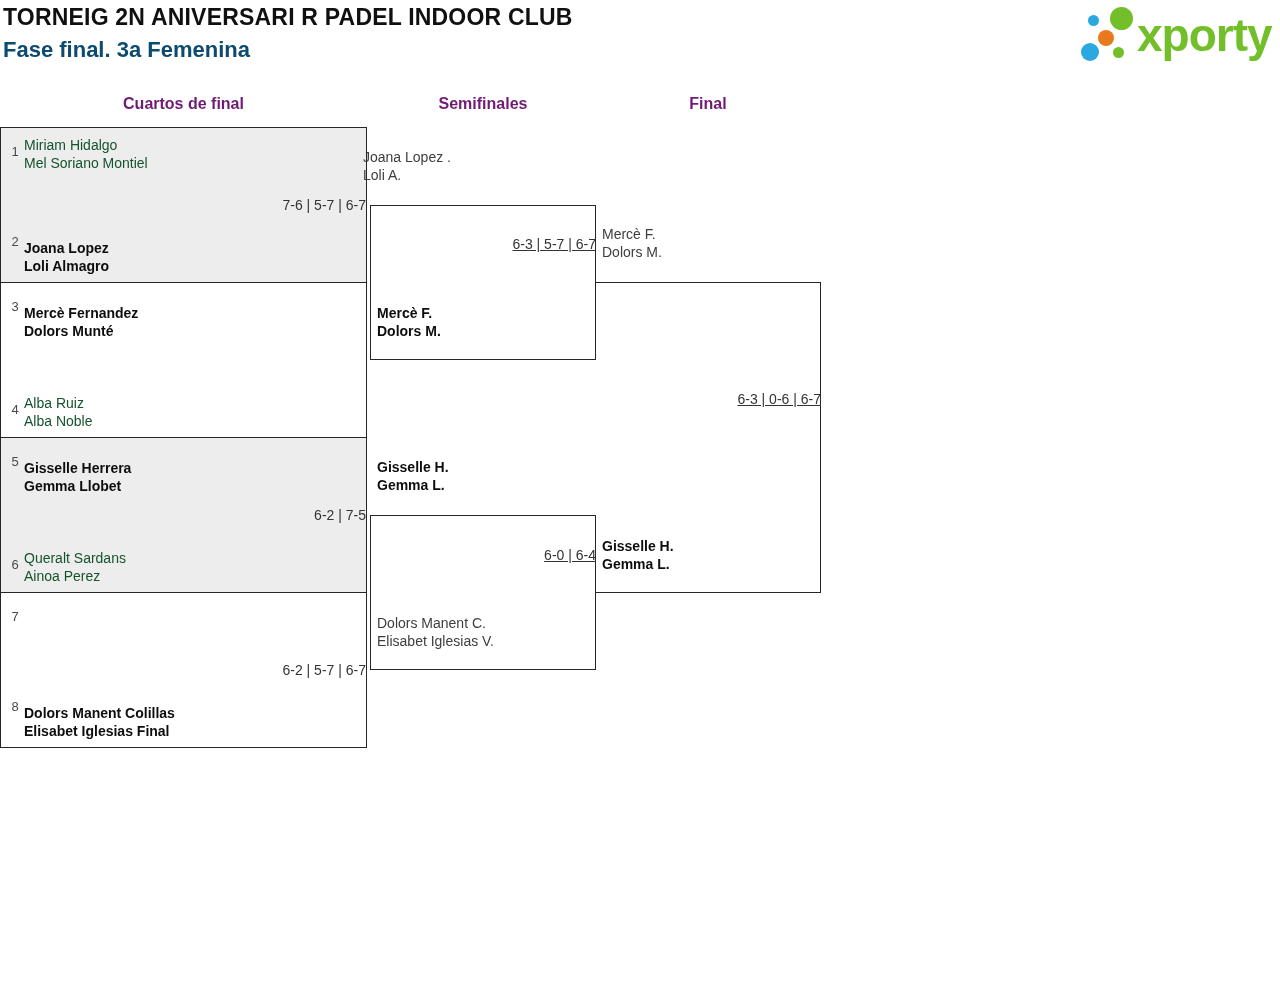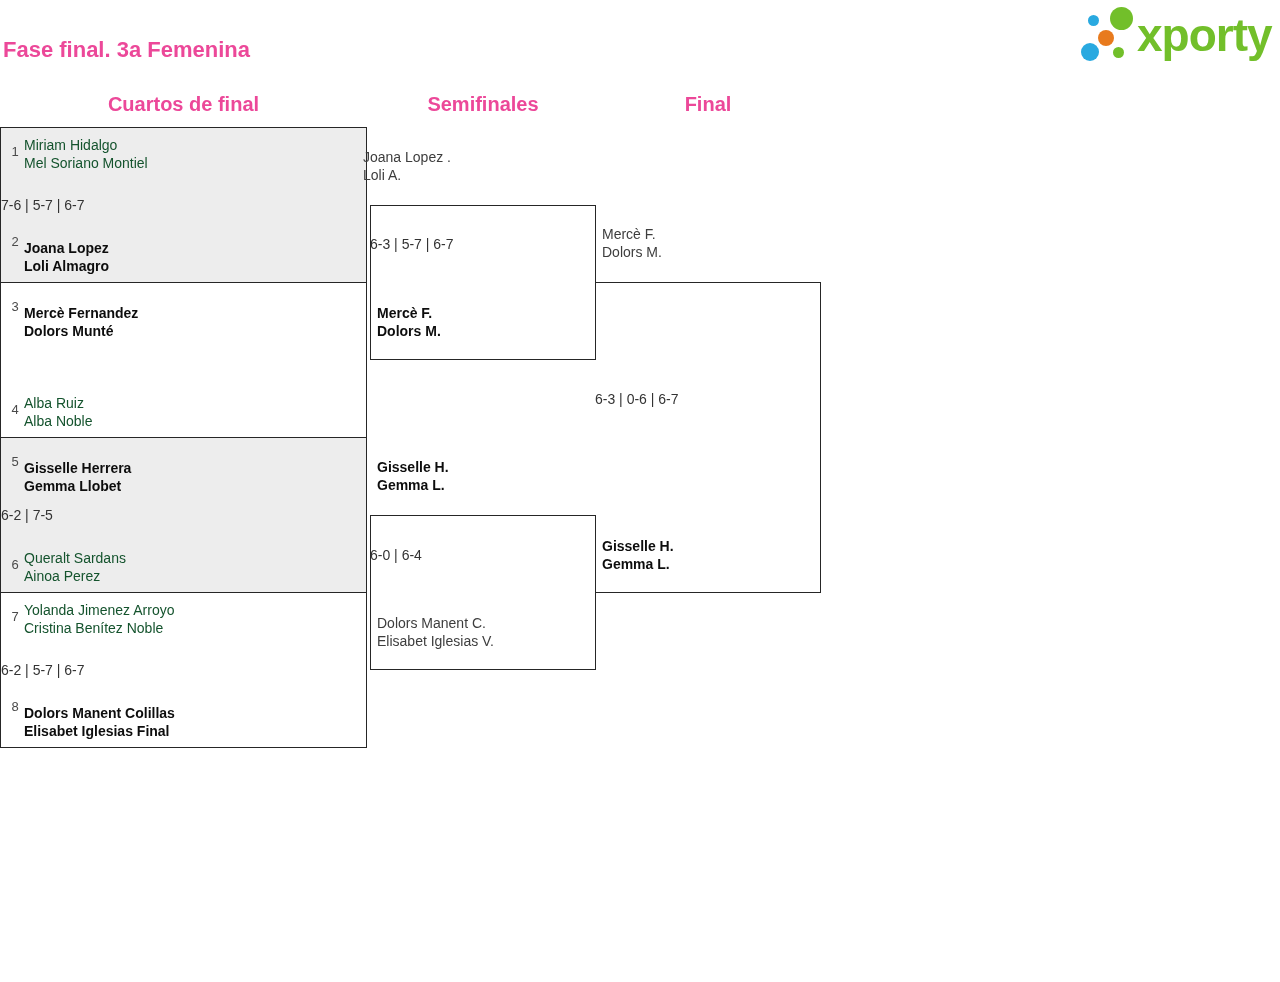--- a/index.html
+++ b/index.html
@@ -1,61 +1,62 @@
 <!DOCTYPE html>
 <html><head>
 <meta charset="utf-8">
 <style>
   html,body{margin:0;padding:0;background:#ffffff;}
   body{width:1280px;height:982px;overflow:hidden;font-family:"Liberation Sans",sans-serif;color:#222;}
   .page{position:relative;width:1280px;height:982px;background:#fff;}
 
   
   .title{position:absolute;left:3px;top:4px;margin:0;font-size:23px;line-height:27px;font-weight:700;color:#101010;letter-spacing:.2px;}
-  .subtitle{position:absolute;left:3px;top:37px;margin:0;font-size:22px;line-height:26px;font-weight:700;color:#ec4899;}
+  .subtitle{position:absolute;left:3px;top:37px;margin:0;font-size:22px;line-height:26px;font-weight:700;color:#0c4a6e;}
 
   
   .logo{position:absolute;left:1072px;top:0;width:235px;height:80px;}
   .dot{position:absolute;border-radius:50%;}
   .dot.b1{left:16px;top:15px;width:11px;height:11px;background:#29a9e0;}
   .dot.g1{left:38px;top:7px;width:23px;height:23px;background:#72bf2a;}
   .dot.o1{left:26px;top:30px;width:16px;height:16px;background:#e87a1d;}
   .dot.b2{left:9px;top:43px;width:18px;height:18px;background:#29a9e0;}
   .dot.g2{left:41px;top:47px;width:11px;height:11px;background:#72bf2a;}
   .wordmark{position:absolute;left:65px;top:11px;font-size:46px;line-height:48px;font-weight:700;letter-spacing:-1px;color:#72bf2a;}
 
   
-  .round-header{position:absolute;top:94px;font-size:20px;line-height:20px;font-weight:700;color:#ec4899;text-align:center;}
+  .round-header{position:absolute;top:94px;font-size:16px;line-height:20px;font-weight:700;color:#701a75;text-align:center;}
   .rh-qf{left:0;width:367px;}
   .rh-sf{left:370px;width:226px;}
   .rh-f{left:595px;width:226px;}
 
   
   .match{position:absolute;left:0;width:367px;height:156px;border:1px solid #262626;box-sizing:border-box;background:#fff;}
   .match.shaded{background:#ededed;}
   .trow{position:absolute;left:0;right:0;display:flex;align-items:flex-start;}
   .trow.t1{top:8px;}
   .trow.t2{bottom:7px;}
   .seed{width:18px;padding-left:5px;margin-top:9px;font-size:13px;line-height:13px;color:#4a4a4a;text-align:center;flex:0 0 auto;}
   .names{font-size:14px;line-height:18px;color:#14532d;}
   .names.winner{font-weight:700;color:#0d0d0d;margin-top:13px;}
-  .score{position:absolute;left:0;right:0;top:calc(50% - 11px);height:22px;text-align:left;font-size:14px;line-height:22px;color:#333;}
+  .score{position:absolute;left:0;right:0;top:calc(50% - 11px);height:22px;text-align:right;font-size:14px;line-height:22px;color:#333;}
 
   
   .box{position:absolute;border:1px solid #262626;box-sizing:border-box;background:transparent;}
   .box.noleft{border-left:none;}
   .adv{position:absolute;font-size:14px;line-height:18px;color:#3d3d3d;}
   .adv.winner{font-weight:700;color:#0d0d0d;}
-  .score-abs{position:absolute;text-align:left;font-size:14px;line-height:22px;color:#333;}
+  .score-abs{position:absolute;text-align:right;font-size:14px;line-height:22px;color:#333;text-decoration:underline;}
 </style>
 </head>
 <body>
 
 <div class="page">
 
+  <h1 class="title">TORNEIG 2N ANIVERSARI R PADEL INDOOR CLUB</h1>
   <h2 class="subtitle">Fase final. 3a Femenina</h2>
 
   <div class="logo">
     <span class="dot b1"></span>
     <span class="dot g1"></span>
     <span class="dot o1"></span>
     <span class="dot b2"></span>
     <span class="dot g2"></span>
     <span class="wordmark">xporty</span>
   </div>
@@ -113,24 +114,20 @@
       <div class="names">
         <div>Queralt Sardans</div>
         <div>Ainoa Perez</div>
       </div>
     </div>
   </div>
 
   <div class="match" style="top:592px">
     <div class="trow t1">
       <span class="seed">7</span>
-      <div class="names">
-        <div>Yolanda Jimenez Arroyo</div>
-        <div>Cristina Benítez Noble</div>
-      </div>
     </div>
     <div class="score">6-2 | 5-7 | 6-7</div>
     <div class="trow t2">
       <span class="seed">8</span>
       <div class="names winner">
         <div>Dolors Manent Colillas</div>
         <div>Elisabet Iglesias Final</div>
       </div>
     </div>
   </div>

